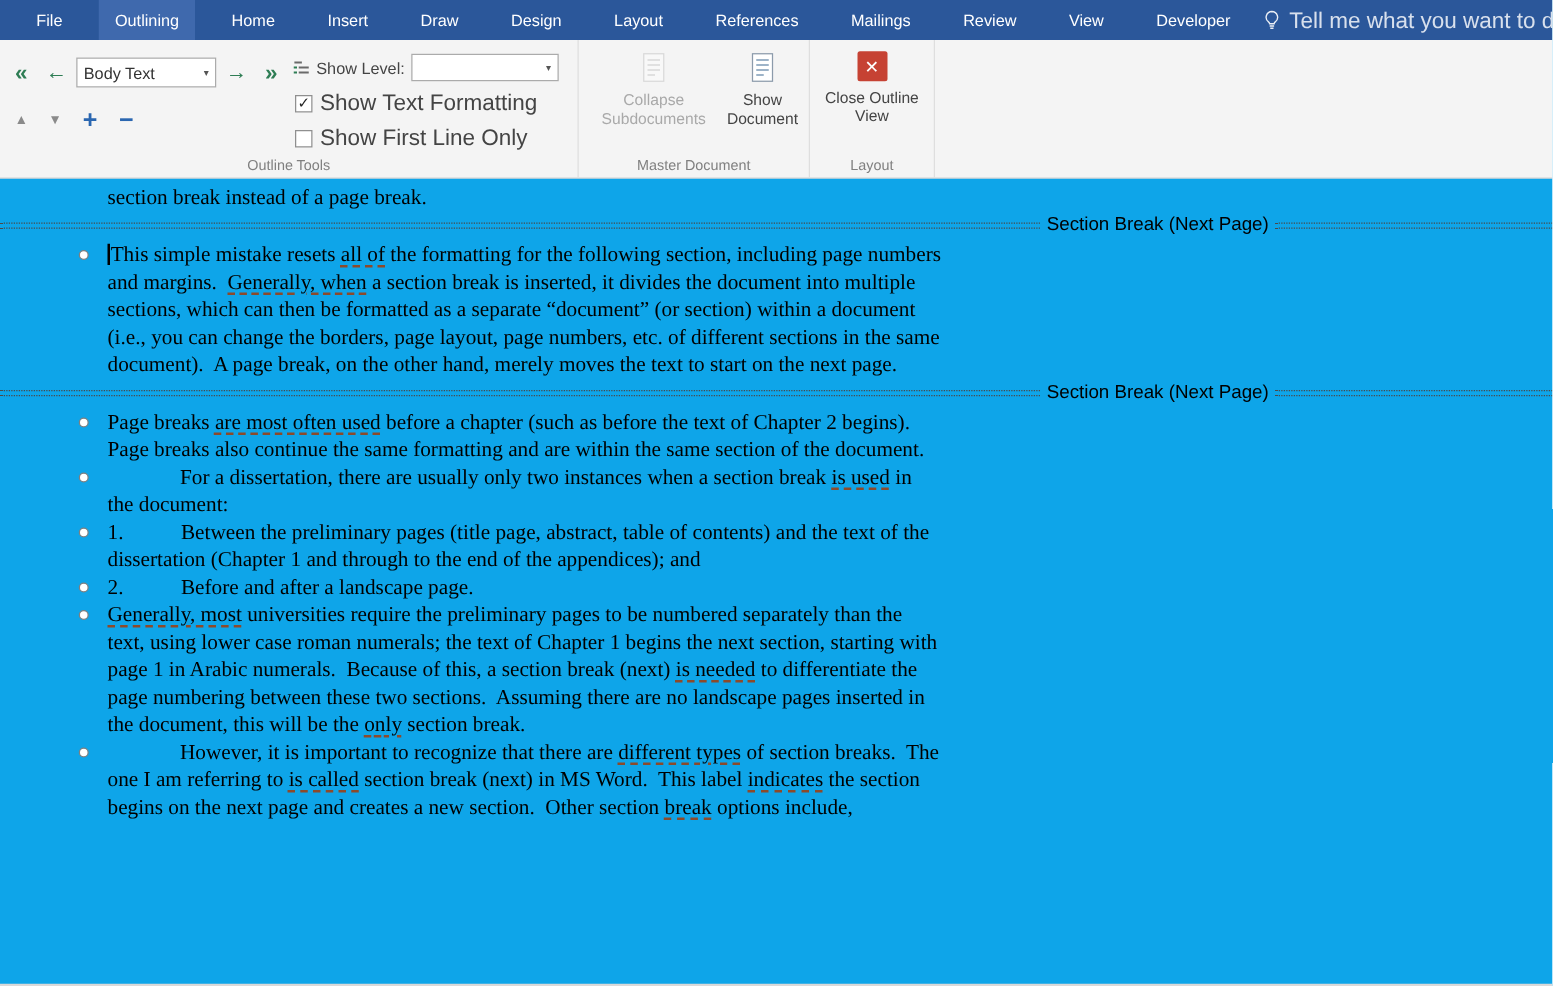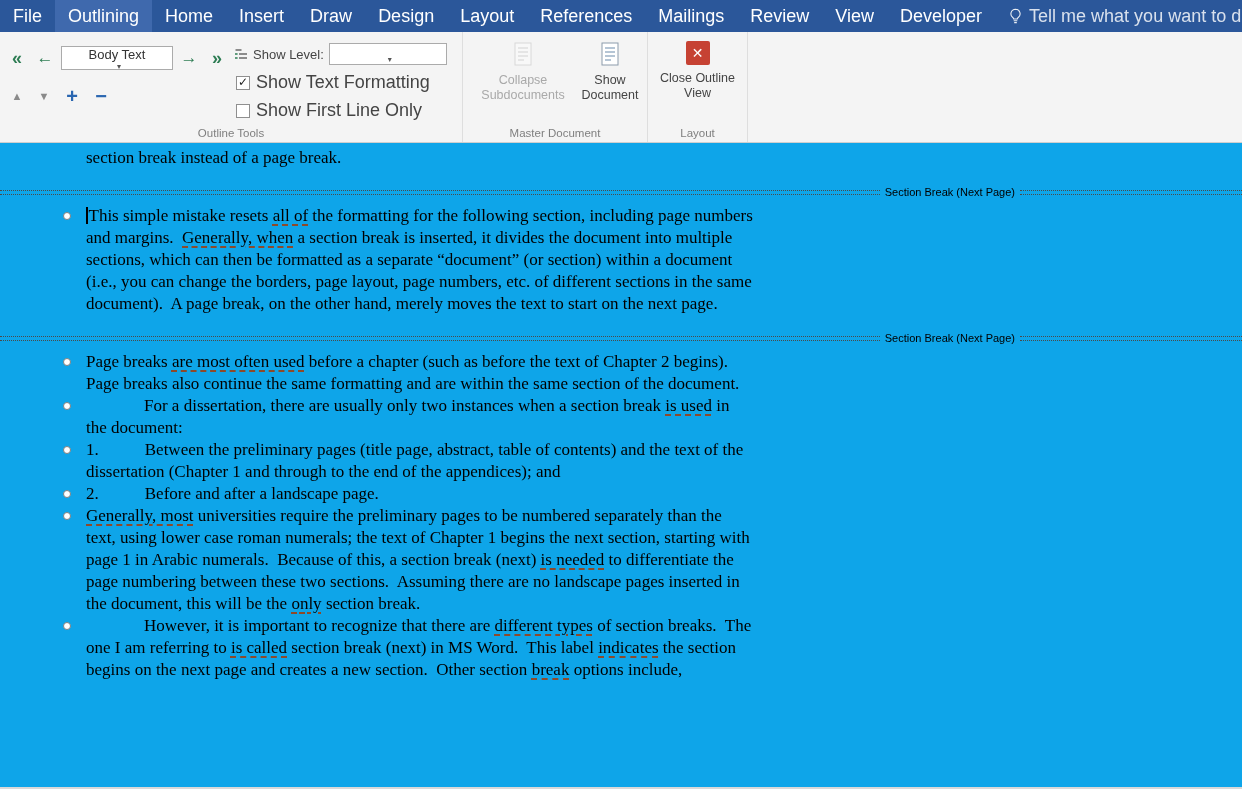--- a/index.html
+++ b/index.html
@@ -3,38 +3,38 @@
 <meta charset="utf-8">
 <style>
   * { margin:0; padding:0; box-sizing:border-box; }
   html,body { background:#fff; }
   body { font-family:"Liberation Sans","DejaVu Sans",sans-serif; }
   .app { width:1242px; height:789px; position:relative; overflow:hidden; background:#fff; }
 
   
   .tabbar { height:32px; background:var(--tab-bar,#2b579a); display:flex; align-items:stretch; color:#fff; }
   .tabs { display:flex; align-items:stretch; }
-  .tab { display:flex; align-items:center; padding:0 13px; font-size:18px; white-space:nowrap; cursor:default; }
+  .tab { display:flex; align-items:center; padding:0 13px; font-size:13px; white-space:nowrap; cursor:default;margin-left:16px; }
   .tab.active { background:var(--active-tab,#3f69ad); }
   .tellme { display:flex; align-items:center; gap:7px; margin-left:14px; color:rgba(255,255,255,.82); font-size:18px; white-space:nowrap; }
 
   
   .ribbon { height:111px; background:#f4f4f4; border-bottom:1px solid #cfcfcf; display:flex; position:relative; }
   .group { position:relative; height:100%; border-right:1px solid #dedede; }
   .group-label { position:absolute; left:0; right:0; bottom:3px; text-align:center; font-size:11.5px; color:#7f7f7f; white-space:nowrap; }
   .g1 { width:463px; }
   .g2 { width:185px; display:flex; align-items:flex-start; padding:7px 0 0 12px; gap:6px; }
   .g3 { width:100px; display:flex; justify-content:center; align-items:flex-start; padding-top:7px; }
   .gfill { flex:1; border-right:none; }
   button { background:transparent; border:none; font-family:inherit; cursor:default; }
 
   .promote-row { position:absolute; top:14px; left:5px; display:flex; align-items:center; gap:4px; }
   .arrow-btn { color:var(--arrow-green,#2e7d54); font-size:17px; font-weight:bold; width:24px; height:24px; line-height:24px; text-align:center; padding:0; }
   .arrow-btn.dbl { font-size:18px; }
-  .combo { background:#fff; border:1px solid #ababab; height:24px; display:flex; align-items:center; justify-content:space-between; padding:0 5px; font-size:13px; color:#333;flex-direction:column; }
+  .combo { background:#fff; border:1px solid #ababab; height:24px; display:flex; align-items:center; justify-content:space-between; padding:0 5px; font-size:13px; color:#333; }
   .body-combo { width:112px; }
   .level-combo { width:118px; height:22px; }
   .dd-arrow { font-size:8px; color:#555; margin-left:4px; }
 
   .move-row { position:absolute; top:53px; left:7px; display:flex; align-items:center; gap:7px; }
   .tri-btn { color:#8a8a8a; font-size:11px; width:20px; height:20px; padding:0; }
   .plus-btn, .minus-btn { color:var(--expand-blue,#2a66b0); font-size:20px; font-weight:bold; width:22px; height:22px; line-height:20px; padding:0; }
 
   .show-level-row { position:absolute; top:11px; left:234px; display:flex; align-items:center; gap:5px; font-size:13px; color:#444; }
   .check-row { position:absolute; left:236px; display:flex; align-items:center; gap:6px; font-size:18px; color:#444; }
@@ -52,21 +52,21 @@
   .btn-close { width:86px; }
   .close-box { width:24px; height:24px; background:var(--close-red,#c64233); border-radius:2px; color:#fff; font-size:14px; font-weight:bold; display:flex; align-items:center; justify-content:center; }
 
   
   .doc { height:646px; background:#0ea5e9; font-family:"Liberation Serif","DejaVu Serif",serif; font-size:17px; line-height:22px; color:#000; padding:4px 0 0 86px; overflow:hidden; position:relative; }
   .para { position:relative; max-width:668px; white-space:pre-wrap; }
   .bullet { position:absolute; left:-23px; top:7px; width:8px; height:8px; border:1px solid #808080; border-radius:50%; background:#fff; }
   .caret { display:inline-block; width:1.5px; height:17px; background:#000; vertical-align:-3px; margin-right:1px; }
   .u { text-decoration:underline; text-decoration-style:dashed; text-decoration-color:var(--grammar,#8d4a2a); text-decoration-thickness:1.5px; text-underline-offset:3px; }
   .tabsp { display:inline-block; }
-  .break-row { display:flex; align-items:center; height:14px; margin:16px 0 6px -86px; width:1242px; font-family:"Liberation Sans","DejaVu Sans",sans-serif; font-size:11px; color:#000;text-align:right; }
+  .break-row { display:flex; align-items:center; height:14px; margin:4px 0 6px -86px; width:1242px; font-family:"Liberation Sans","DejaVu Sans",sans-serif; font-size:15px; color:#000;text-align:right; }
   .break-line { height:5px; border-top:1px dotted #4a4a4a; border-bottom:1px dotted #4a4a4a; flex:1; }
   .break-line.right { flex:0 0 222px; }
   .break-label { padding:0 5px; white-space:nowrap; }
   .bottom-strip { position:absolute; left:0; right:0; bottom:0; height:2px; background:#d9d9d9; }
 </style>
 </head>
 <body>
 
 <div class="app">
 

